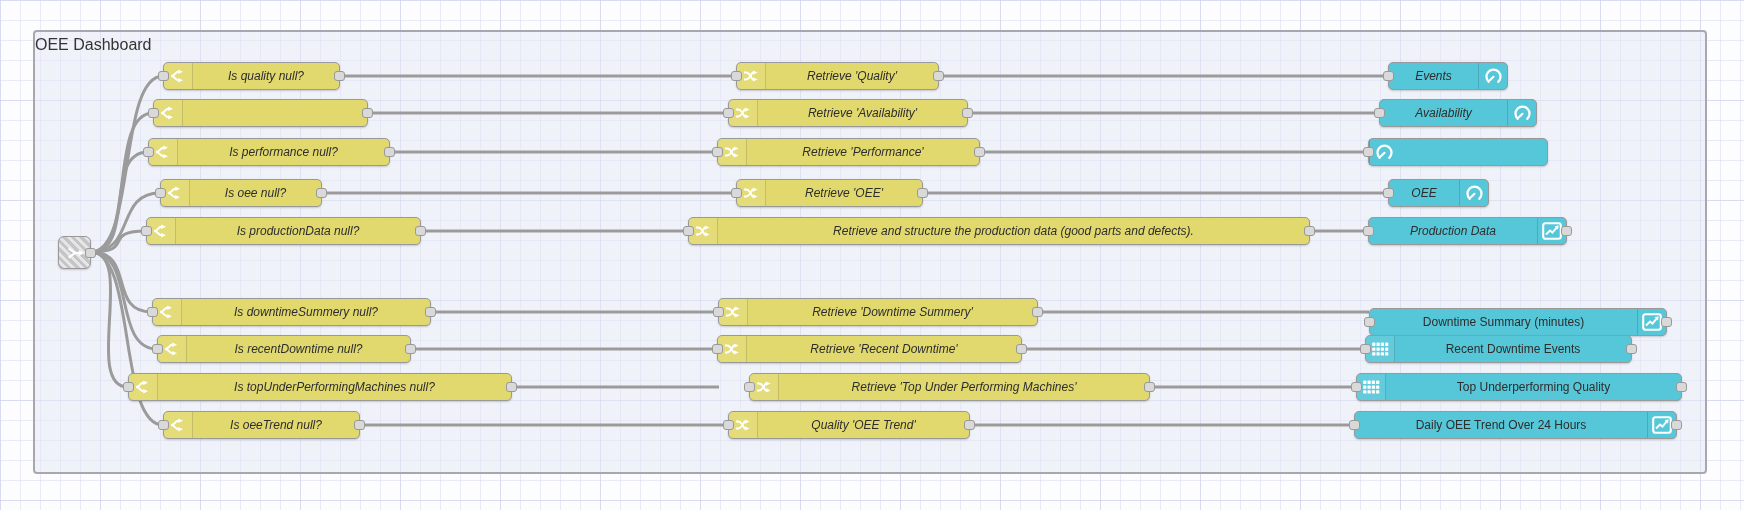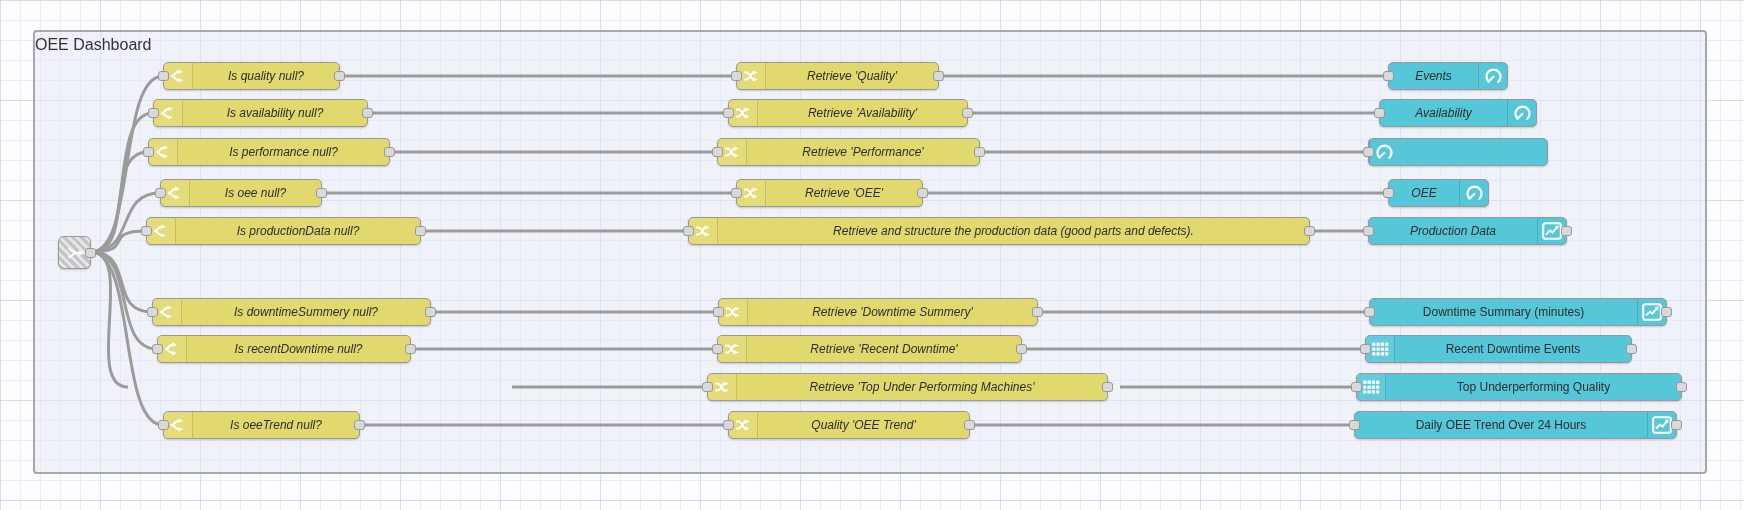--- a/index.html
+++ b/index.html
@@ -159,21 +159,20 @@
     <span class="label">Is quality null?</span>
     <span class="port out"></span>
   </div>
   <div class="node logic italic" style="left:153px;top:99px;width:215px">
     <span class="port in"></span>
     <span class="icon-box lft">
         <svg class="ic" width="16" height="16">
           <use href="#i-switch"></use>
         </svg>
       </span>
-    <span class="label">Is availability null?</span>
     <span class="port out"></span>
   </div>
   <div class="node logic italic" style="left:148px;top:138px;width:242px">
     <span class="port in"></span>
     <span class="icon-box lft">
         <svg class="ic" width="16" height="16">
           <use href="#i-switch"></use>
         </svg>
       </span>
     <span class="label">Is performance null?</span>
@@ -212,20 +211,30 @@
   <div class="node logic italic" style="left:157px;top:335px;width:254px">
     <span class="port in"></span>
     <span class="icon-box lft">
         <svg class="ic" width="16" height="16">
           <use href="#i-switch"></use>
         </svg>
       </span>
     <span class="label">Is recentDowntime null?</span>
     <span class="port out"></span>
   </div>
+  <div class="node logic italic" style="left:128px;top:373px;width:384px">
+    <span class="port in"></span>
+    <span class="icon-box lft">
+        <svg class="ic" width="16" height="16">
+          <use href="#i-switch"></use>
+        </svg>
+      </span>
+    <span class="label">Is topUnderPerformingMachines null?</span>
+    <span class="port out"></span>
+  </div>
   <div class="node logic italic" style="left:163px;top:411px;width:197px">
     <span class="port in"></span>
     <span class="icon-box lft">
         <svg class="ic" width="16" height="16">
           <use href="#i-switch"></use>
         </svg>
       </span>
     <span class="label">Is oeeTrend null?</span>
     <span class="port out"></span>
   </div>
@@ -293,21 +302,21 @@
   <div class="node logic italic" style="left:717px;top:335px;width:305px">
     <span class="port in"></span>
     <span class="icon-box lft">
         <svg class="ic" width="16" height="16">
           <use href="#i-change"></use>
         </svg>
       </span>
     <span class="label">Retrieve 'Recent Downtime'</span>
     <span class="port out"></span>
   </div>
-  <div class="node logic italic" style="left:707px;top:373px;width:401px">
+  <div class="node logic italic" style="left:749px;top:373px;width:401px">
     <span class="port in"></span>
     <span class="icon-box lft">
         <svg class="ic" width="16" height="16">
           <use href="#i-change"></use>
         </svg>
       </span>
     <span class="label">Retrieve 'Top Under Performing Machines'</span>
     <span class="port out"></span>
   </div>
   <div class="node logic italic" style="left:728px;top:411px;width:242px">
@@ -359,21 +368,21 @@
   <div class="node dash italic" style="left:1368px;top:217px;width:199px">
     <span class="port in"></span>
     <span class="label">Production Data</span>
     <span class="icon-box rgt">
         <svg class="ic" width="20" height="18">
           <use href="#i-chart"></use>
         </svg>
       </span>
     <span class="port out"></span>
   </div>
-  <div class="node dash" style="left:1369px;top:298px;width:298px">
+  <div class="node dash" style="left:1369px;top:308px;width:298px">
     <span class="port in"></span>
     <span class="label">Downtime Summary (minutes)</span>
     <span class="icon-box rgt">
         <svg class="ic" width="20" height="18">
           <use href="#i-chart"></use>
         </svg>
       </span>
     <span class="port out"></span>
   </div>
   <div class="node dash" style="left:1365px;top:335px;width:267px">

